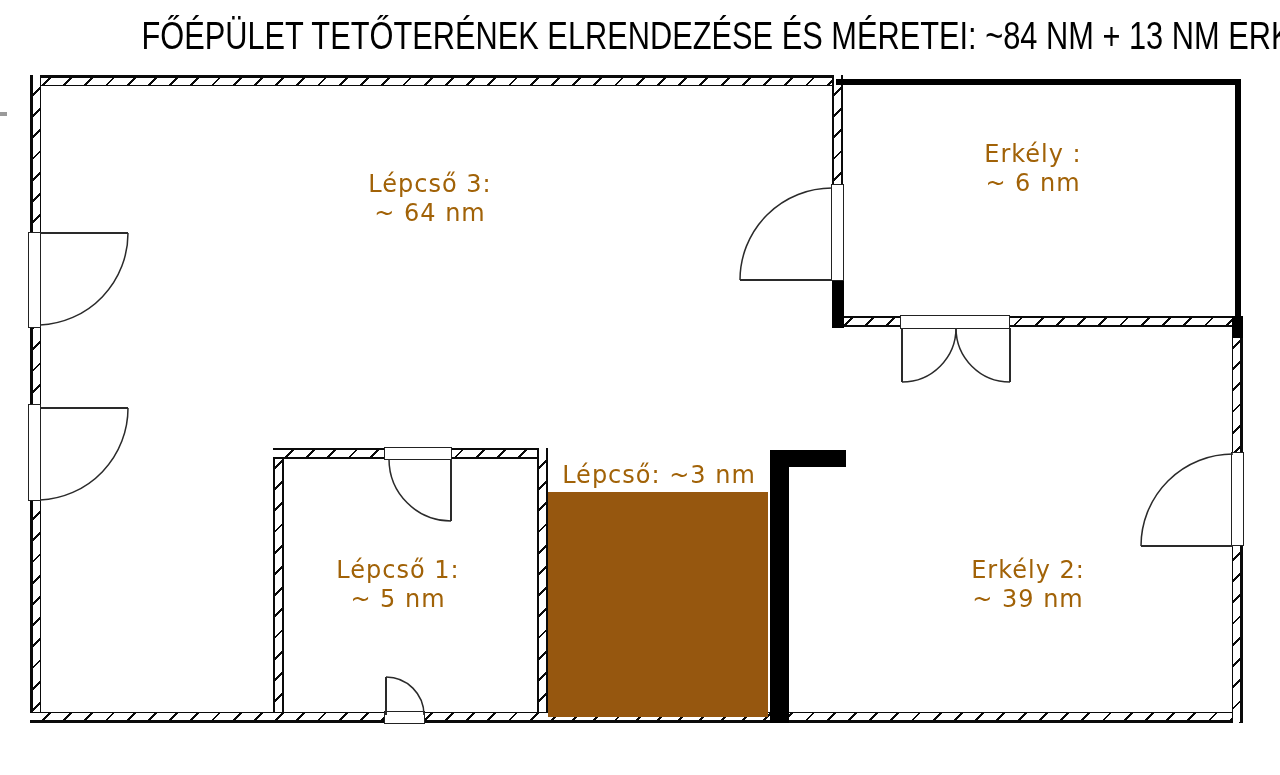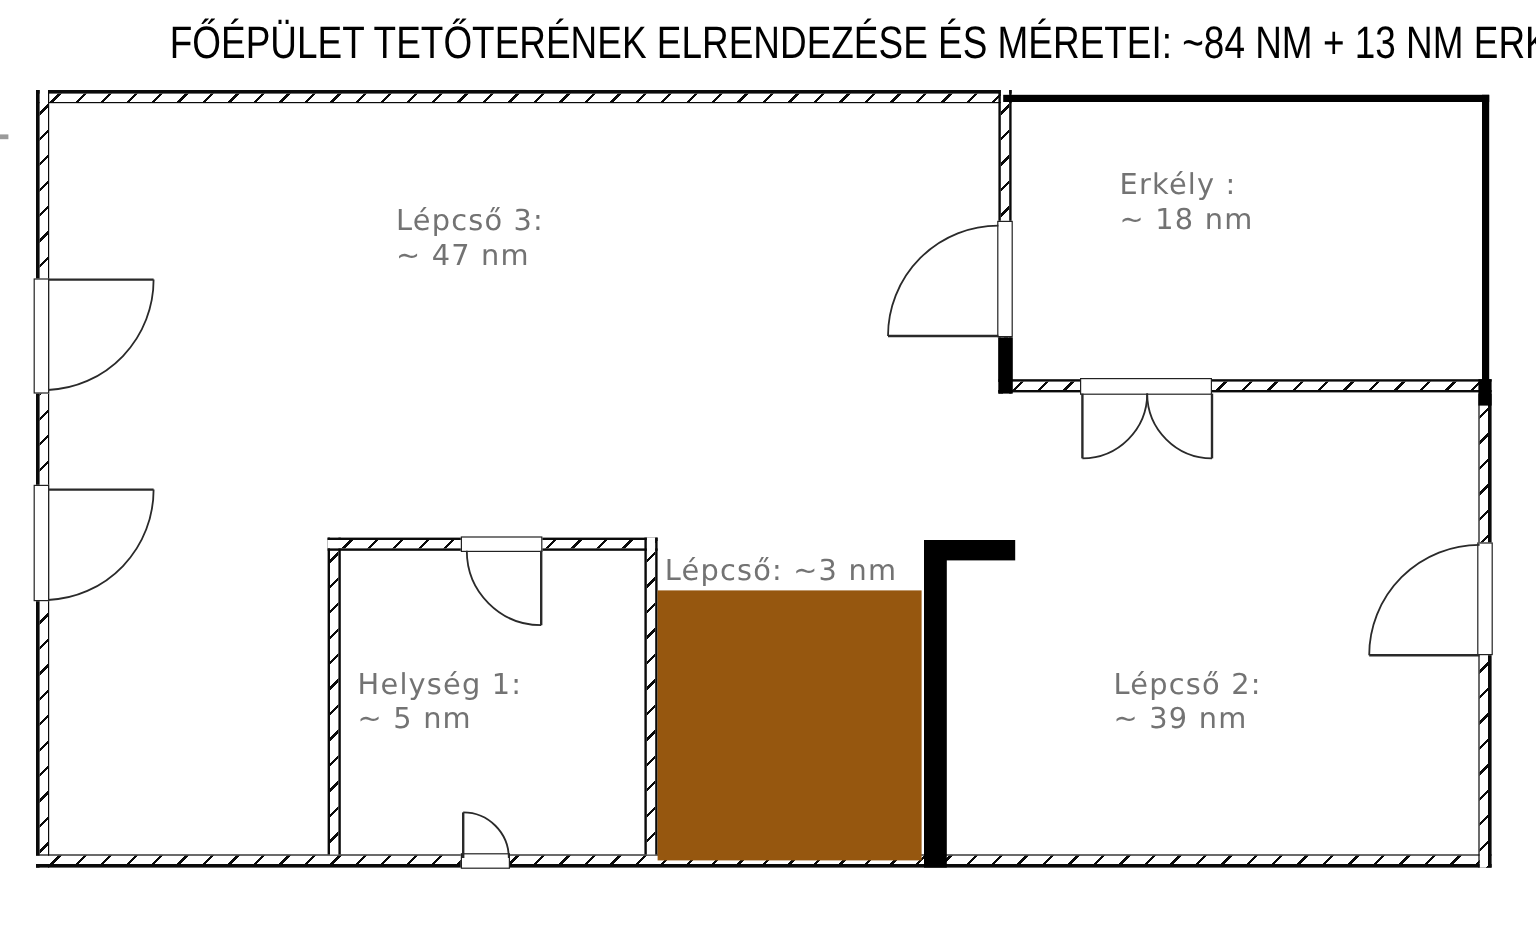--- a/index.html
+++ b/index.html
@@ -12,22 +12,22 @@
   .wh{border-top:2px solid #0a0a0a;border-bottom:2px solid #0a0a0a;height:11px;}
   .wv{border-left:2px solid #0a0a0a;border-right:2px solid #0a0a0a;width:11px;}
   .ot{border-top-width:3px;border-bottom-width:1px;}
   .ob{border-bottom-width:3px;border-top-width:1px;}
   .ol{border-left-width:3px;border-right-width:1px;}
   .or{border-right-width:3px;border-left-width:1px;}
   .solid{position:absolute;background:#000;}
   .gap{position:absolute;background:#fff;border:1px solid #222;box-sizing:border-box;}
   .balcony-outline{position:absolute;box-sizing:border-box;
       border-top:6px solid #000;border-right:6px solid #000;}
-  .room-label{position:absolute;
-      font:24px/29px "DejaVu Sans",sans-serif;letter-spacing:1px;color:#737373;white-space:nowrap;}
+  .room-label{position:absolute;text-align:center;
+      font:24px/29px "DejaVu Sans",sans-serif;letter-spacing:1px;color:#a16207;white-space:nowrap;}
   .banner{position:absolute;left:0;width:1280px;text-align:center;white-space:nowrap;color:#000;}
   .banner>span{display:inline-block;font:38px/1.15 "Liberation Sans",sans-serif;
       transform:scaleX(0.81);transform-origin:50% 50%;}
   #doors{position:absolute;left:0;top:0;pointer-events:none;}
   #stray{position:absolute;left:0;top:112px;width:7px;height:4px;background:#9a9a9a;}
 </style>
 </head>
 <body>
 
 <div id="stage" style="background: rgb(255, 255, 255);">
@@ -96,32 +96,32 @@
       </g>
       <g>
         <path d="M1233,546 H1141" stroke-width="2"></path>
         <path d="M1141,546 A92,92 0 0 1 1233,454" stroke-width="1.5"></path>
       </g>
     </g>
   </svg>
 
   <div class="room-label" style="left:330px;top:170px;width:200px;">
     <div>Lépcső 3:</div>
-    <div>~ 47 nm</div>
+    <div>~ 64 nm</div>
   </div>
   <div class="room-label" style="left:933px;top:140px;width:200px;">
     <div>Erkély :</div>
-    <div>~ 18 nm</div>
+    <div>~ 6 nm</div>
   </div>
   <div class="room-label" style="left:298px;top:556px;width:200px;">
-    <div>Helység 1:</div>
+    <div>Lépcső 1:</div>
     <div>~ 5 nm</div>
   </div>
   <div class="room-label" style="left:928px;top:556px;width:200px;">
-    <div>Lépcső 2:</div>
+    <div>Erkély 2:</div>
     <div>~ 39 nm</div>
   </div>
   <div class="room-label" style="left:554px;top:461px;width:210px;">
     <div>Lépcső: ~3 nm</div>
   </div>
 
 
 </div>
 
 </body></html>

